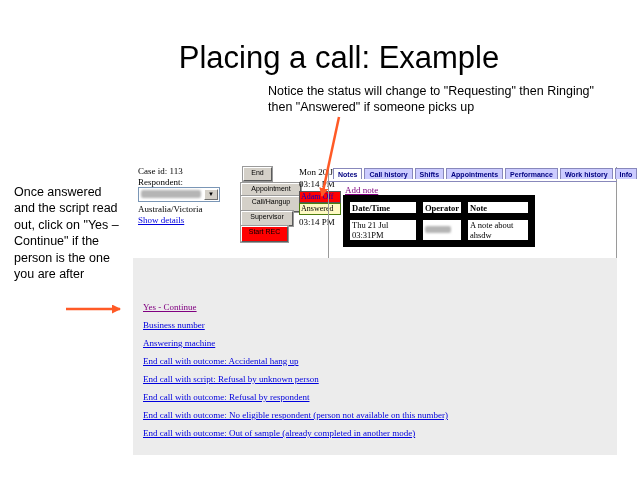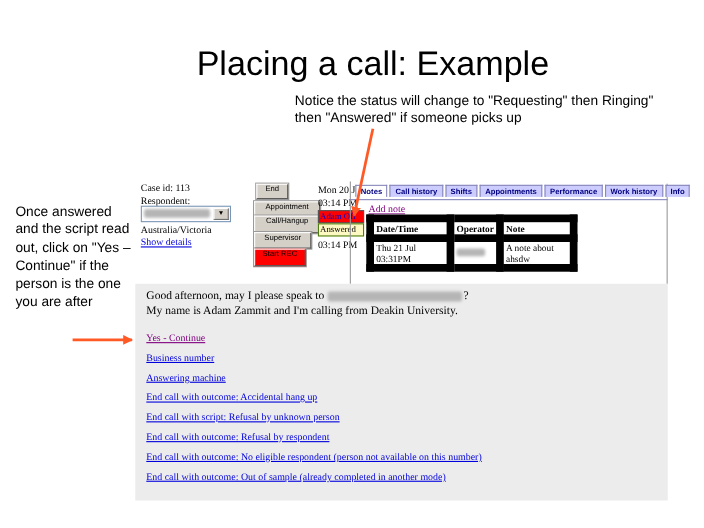--- a/index.html
+++ b/index.html
@@ -8,21 +8,21 @@
     font-family:"Liberation Sans", sans-serif; overflow:hidden; margin:0 auto;
   }
   .abs { position:absolute; }
 
   
   .title { top:40px; left:0; right:0; text-align:center; font-size:31px; color:#000; white-space:nowrap;padding-left:38px; }
   .ann-top { left:268px; top:83px; width:334px; font-size:12.5px; line-height:16px; color:#000; }
   .ann-left { left:14px; top:184px; width:108px; font-size:12.5px; line-height:16.4px; color:#000; }
 
   
-  .app { left:123px; top:163px; width:484px; height:292px; font-family:"Liberation Serif", serif; font-size:9px; color:#000; }
+  .app { left:133px; top:163px; width:484px; height:292px; font-family:"Liberation Serif", serif; font-size:9px; color:#000; }
   .app .divider { left:195px; top:2px; height:93px; width:0; border-left:1px solid #9a9a9a; }
   .app .panel-right { left:483px; top:4px; height:91px; width:0; border-left:1px solid #9a9a9a; }
 
   .case-id { left:5px; top:3px; }
   .resp-label { left:5px; top:14px; }
   .select { left:5px; top:24px; width:80px; height:13px; background:#fff; border:1px solid #7a96b6; }
   .select .ddbtn { position:absolute; right:1px; top:1px; bottom:1px; width:12px; background:#d4d0c8;
     border:1px solid; border-color:#fff #6f6f6f #6f6f6f #fff; font-size:6px; line-height:9px; text-align:center; color:#000; }
   .region { left:5px; top:41px; }
   .link { text-decoration:underline; cursor:pointer; }
@@ -130,25 +130,20 @@
       </tr>
       <tr>
         <td>Thu 21 Jul 03:31PM</td>
         <td><span class="blur blob-op"></span></td>
         <td>A note about ahsdw</td>
       </tr>
     </tbody>
       </table>
 
     <div class="abs script">
-      <div class="abs greet1">
-        <span>Good afternoon, may I please speak to</span>
-        <span class="blur blob-name"></span><span>?</span>
-      </div>
-      <div class="abs greet2">My name is Adam Zammit and I'm calling from Deakin University.</div>
 
       <div class="abs opt link visited" style="top:44px">Yes - Continue</div>
       <div class="abs opt link blue" style="top:62px">Business number</div>
       <div class="abs opt link blue" style="top:80px">Answering machine</div>
       <div class="abs opt link blue" style="top:98px">End call with outcome: Accidental hang up</div>
       <div class="abs opt link blue" style="top:116px">End call with script: Refusal by unknown person</div>
       <div class="abs opt link blue" style="top:152px">End call with outcome: No eligible respondent (person not available on this number)</div>
       <div class="abs opt link blue" style="top:134px">End call with outcome: Refusal by respondent</div>
       <div class="abs opt link blue" style="top:170px">End call with outcome: Out of sample (already completed in another mode)</div>
     </div>

